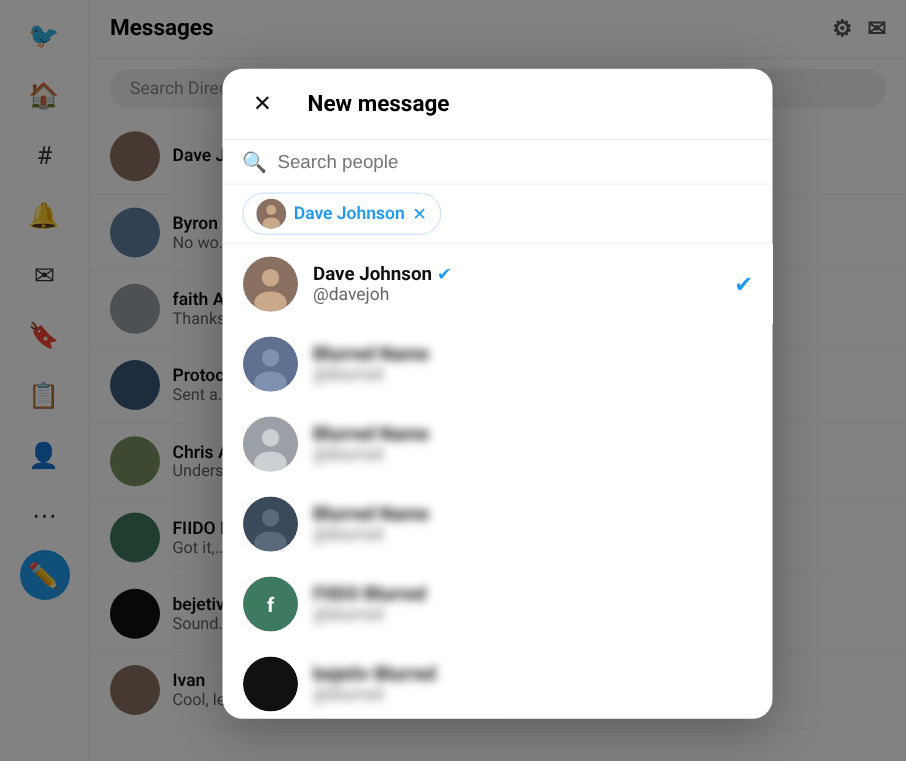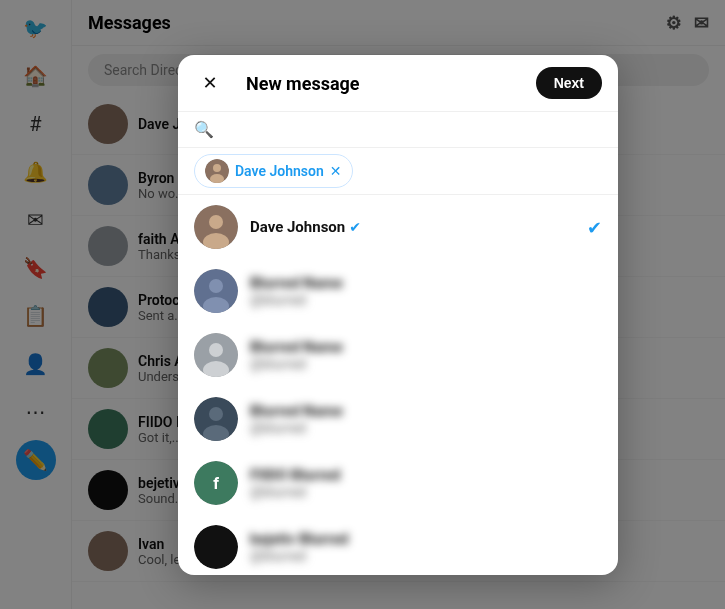--- a/index.html
+++ b/index.html
@@ -426,26 +426,26 @@
   </div>
 </div>
 
 <div class="overlay"></div>
 
 <div class="modal">
 
   <div class="modal-header">
     <button class="modal-close-btn">✕</button>
     <span class="modal-title">New message</span>
-    <button class="modal-next-btn">Next</button>
   </div>
 
   <div class="modal-search">
     <div class="modal-search-inner">
       <span class="modal-search-icon">🔍</span>
+      <input class="modal-search-input" type="text" placeholder="Search people" style="">
     </div>
   </div>
 
   <div class="selected-tags">
     <div class="tag">
       <div class="tag-avatar">
         <svg viewBox="0 0 24 24" xmlns="http://www.w3.org/2000/svg">
           <circle cx="12" cy="12" r="12" fill="#8a7060"></circle>
           <circle cx="12" cy="9" r="4" fill="#c9a98a"></circle>
           <ellipse cx="12" cy="20" rx="7" ry="5" fill="#c9a98a"></ellipse>
@@ -464,20 +464,21 @@
           <circle cx="22" cy="22" r="22" fill="#8a7060"></circle>
           <circle cx="22" cy="17" r="7" fill="#c9a98a"></circle>
           <ellipse cx="22" cy="37" rx="13" ry="9" fill="#c9a98a"></ellipse>
         </svg>
       </div>
       <div class="person-info">
         <div class="person-name-row">
           <span class="person-name">Dave Johnson</span>
           <span class="verified-badge">✔</span>
         </div>
+        <div class="person-handle">@davejoh</div>
       </div>
       <span class="check-icon">✔</span>
     </div>
 
     <div class="person-item">
       <div class="person-avatar">
         <svg viewBox="0 0 44 44" xmlns="http://www.w3.org/2000/svg" width="44" height="44">
           <circle cx="22" cy="22" r="22" fill="#607090"></circle>
           <circle cx="22" cy="17" r="7" fill="#8090b0"></circle>
           <ellipse cx="22" cy="37" rx="13" ry="9" fill="#8090b0"></ellipse>

